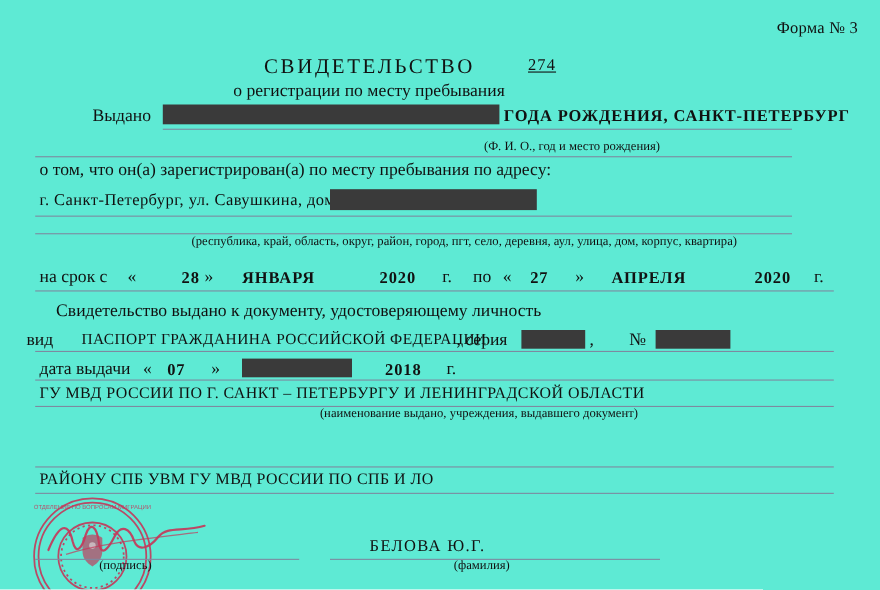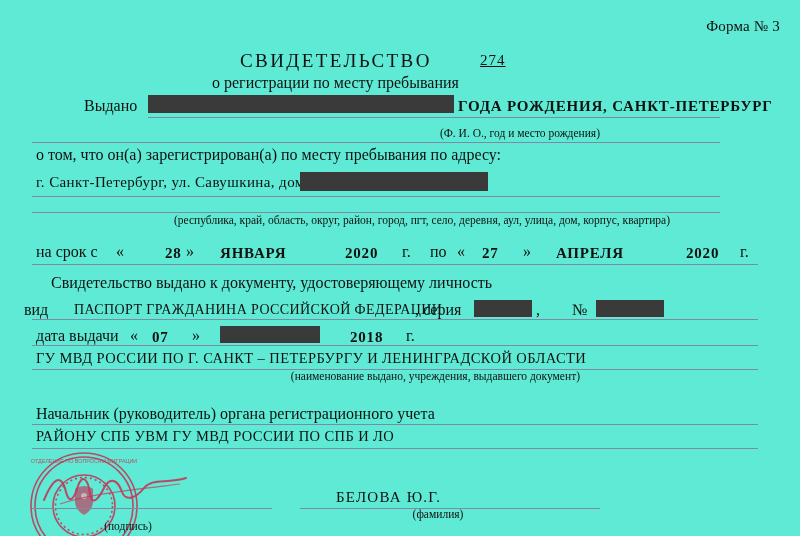--- a/index.html
+++ b/index.html
@@ -159,21 +159,20 @@
   <div class="abs lbl" style="top:327px; left:192px;">»</div>
   <div class="abs redact" style="top:326px; left:220px; width:100px; height:17px;"></div>
   <div class="abs field-val-b" style="top:329px; left:350px;">2018</div>
   <div class="abs lbl" style="top:327px; left:406px;">г.</div>
   <div class="abs rule" style="top:345px; left:32px; width:726px;"></div>
 
   <div class="abs field-val" style="top:350px; left:36px; font-size:14.5px;">ГУ  МВД  РОССИИ  ПО  Г. САНКТ – ПЕТЕРБУРГУ  И  ЛЕНИНГРАДСКОЙ ОБЛАСТИ</div>
   <div class="abs rule" style="top:369px; left:32px; width:726px;"></div>
   <div class="abs small-center" style="top:370px; left:160px; width:420px;">(наименование выдано, учреждения, выдавшего документ)</div>
 
-  <div class="abs lbl" style="top:405px; left:36px;">Начальник (руководитель) органа регистрационного учета</div>
   <div class="abs rule" style="top:424px; left:32px; width:726px;"></div>
   <div class="abs field-val" style="top:428px; left:36px; font-size:14.5px;">РАЙОНУ СПБ УВМ  ГУ  МВД РОССИИ  ПО СПБ  И  ЛО</div>
   <div class="abs rule" style="top:448px; left:32px; width:726px;"></div>
 
   <div class="abs stamp">
     <svg width="112" height="112" viewBox="0 0 112 112" aria-hidden="true">
       <g fill="none" stroke="#c4385a" stroke-width="1.6" opacity="0.9">
         <circle cx="56" cy="56" r="53"></circle>
         <circle cx="56" cy="56" r="49"></circle>
         <circle cx="56" cy="56" r="31"></circle>
@@ -191,19 +190,19 @@
   </div>
 
   <div class="abs signature">
     <svg width="150" height="40" viewBox="0 0 150 40" aria-hidden="true">
       <path d="M4 30 C14 6, 22 4, 26 22 C29 34, 34 30, 38 16 C42 4, 48 8, 50 24 C52 36, 58 30, 64 18 C70 6, 78 10, 82 22 C86 32, 96 28, 104 18 C112 8, 126 14, 146 8" fill="none" stroke="#c4385a" stroke-width="2" stroke-linecap="round" opacity="0.92"></path>
       <path d="M20 34 C50 24, 90 20, 140 14" fill="none" stroke="#c4385a" stroke-width="1.2" opacity="0.7"></path>
     </svg>
   </div>
 
   <div class="abs rule" style="top:508px; left:32px; width:240px;"></div>
-  <div class="abs sig-label" style="top:508px; left:68px; width:120px;margin-top:12px;">(подпись)</div>
+  <div class="abs sig-label" style="top:508px; left:54px; width:120px;">(подпись)</div>
 
   <div class="abs rule" style="top:508px; left:300px; width:300px;"></div>
   <div class="abs name-val" style="top:489px; left:336px;">БЕЛОВА Ю.Г.</div>
   <div class="abs sig-label" style="top:508px; left:368px; width:140px;">(фамилия)</div>
 
 </div>
 
 </body></html>

